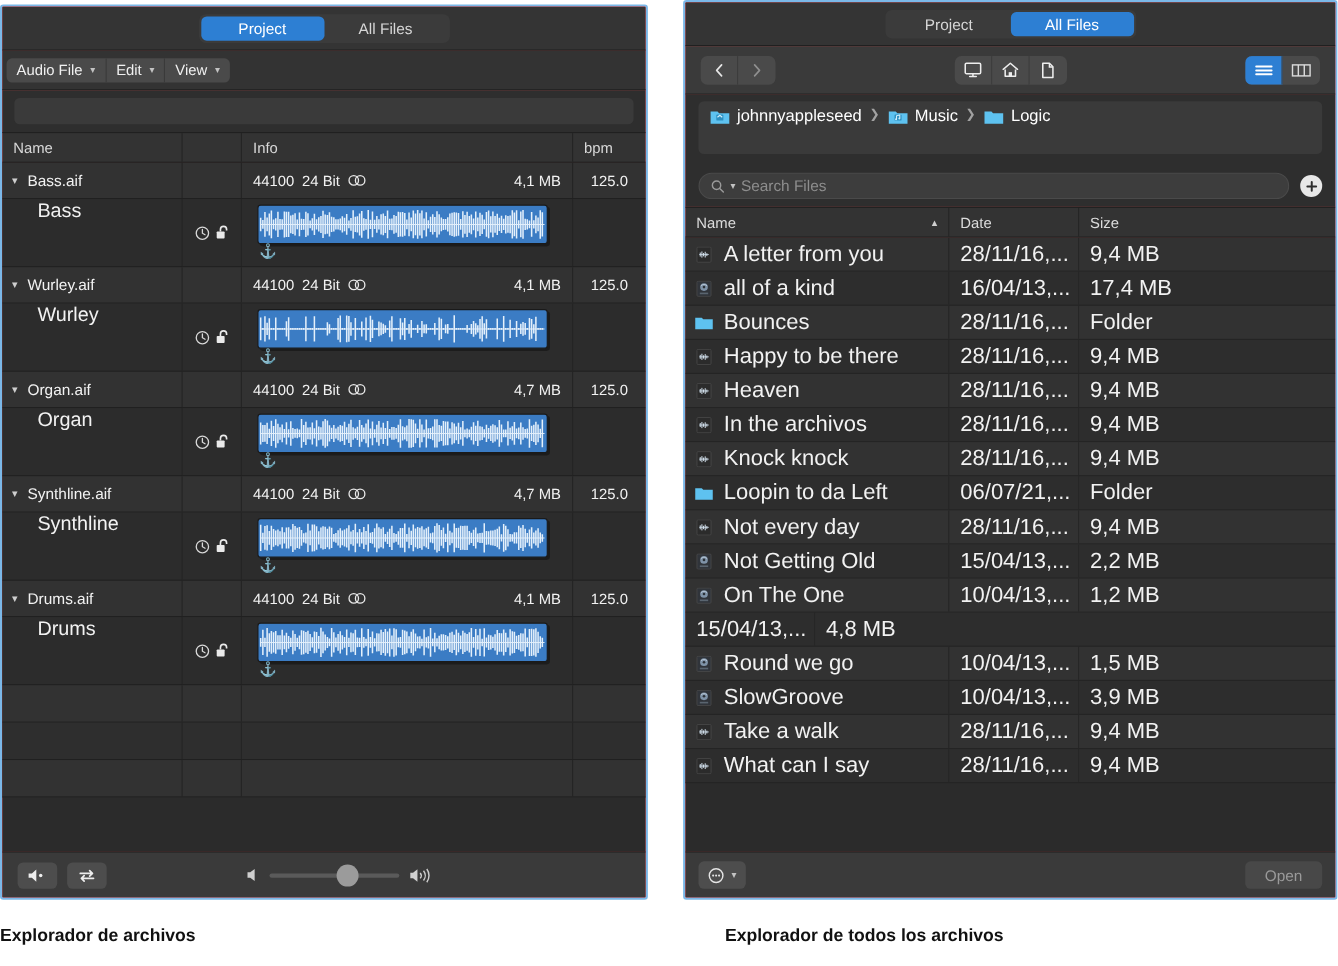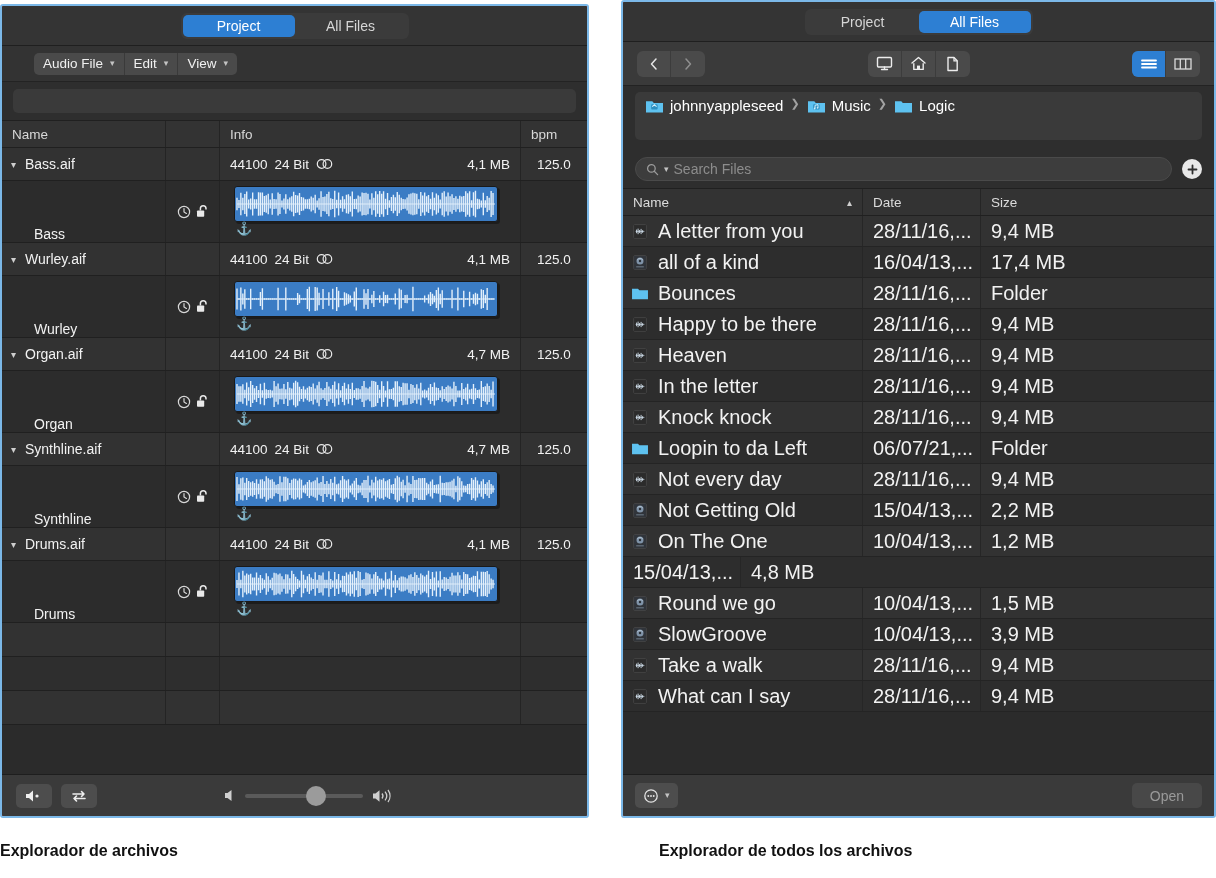--- a/index.html
+++ b/index.html
@@ -52,21 +52,21 @@
     padding: 0 12px;
   }
   .seg.active { background: #2d7fd3; color: #ffffff; }
 
   
   .menustrip {
     height: 36px;
     background: #333333;
     display: flex;
     align-items: center;
-    padding-left: 32px;
+    padding-left: 4px;
     border-bottom: 1px solid #232323;
     flex: 0 0 auto;
   }
   .menugroup {
     display: flex;
     background: #4a4a4a;
     border-radius: 5px;
     height: 22px;
     overflow: hidden;
   }
@@ -134,22 +134,22 @@
   }
   .info-spec { display: flex; align-items: center; gap: 7px; }
   .info-size { margin-left: auto; }
   .file-row .lc-bpm {
     display: flex; align-items: center; justify-content: center;
     font-size: 13.5px; color: #f2f2f2;
   }
 
   .region-row { height: 62px; background: #2c2c2c; }
   .region-row .lc-name {
-    display: flex; align-items: flex-end;
-    padding-left: 32px; font-size: 14px; color: #f2f2f2;
+    display: flex; align-items: flex-start;
+    padding-left: 32px; font-size: 18px; color: #f2f2f2;
   }
   .region-row .lc-mid {
     display: flex; align-items: center; justify-content: center; gap: 4px;
   }
   .region-row .lc-info {
     display: flex; align-items: flex-start; justify-content: flex-start;
     padding-top: 5px; padding-left: 14px;
     position: relative;
   }
   .region-row .lc-bpm { }
@@ -839,21 +839,21 @@
     <div class="rc-date">28/11/16,...</div>
     <div class="rc-size">9,4 MB</div>
       </div>
       <div class="rrow alt">
     <div class="rc-name">
       <svg class="ficon" viewBox="0 0 18 15">
             <rect x="2.6" y="0.6" width="12.8" height="13.8" rx="1" fill="#2b2b2b" stroke="#4c4c4c" stroke-width="0.7"></rect>
             <path d="M4.6 7.4 H13.4" stroke="#b9c8d6" stroke-width="0.8"></path>
             <path d="M5.6 5.6 v3.6 M7.1 4.6 v5.6 M8.6 6 v3 M10.1 4.9 v5.2 M11.6 6.2 v2.6" stroke="#d6e4f0" stroke-width="0.9"></path>
           </svg>
-      <span>In the letter</span>
+      <span>In the archivos</span>
     </div>
     <div class="rc-date">28/11/16,...</div>
     <div class="rc-size">9,4 MB</div>
       </div>
       <div class="rrow">
     <div class="rc-name">
       <svg class="ficon" viewBox="0 0 18 15">
             <rect x="2.6" y="0.6" width="12.8" height="13.8" rx="1" fill="#2b2b2b" stroke="#4c4c4c" stroke-width="0.7"></rect>
             <path d="M4.6 7.4 H13.4" stroke="#b9c8d6" stroke-width="0.8"></path>
             <path d="M5.6 5.6 v3.6 M7.1 4.6 v5.6 M8.6 6 v3 M10.1 4.9 v5.2 M11.6 6.2 v2.6" stroke="#d6e4f0" stroke-width="0.9"></path>

